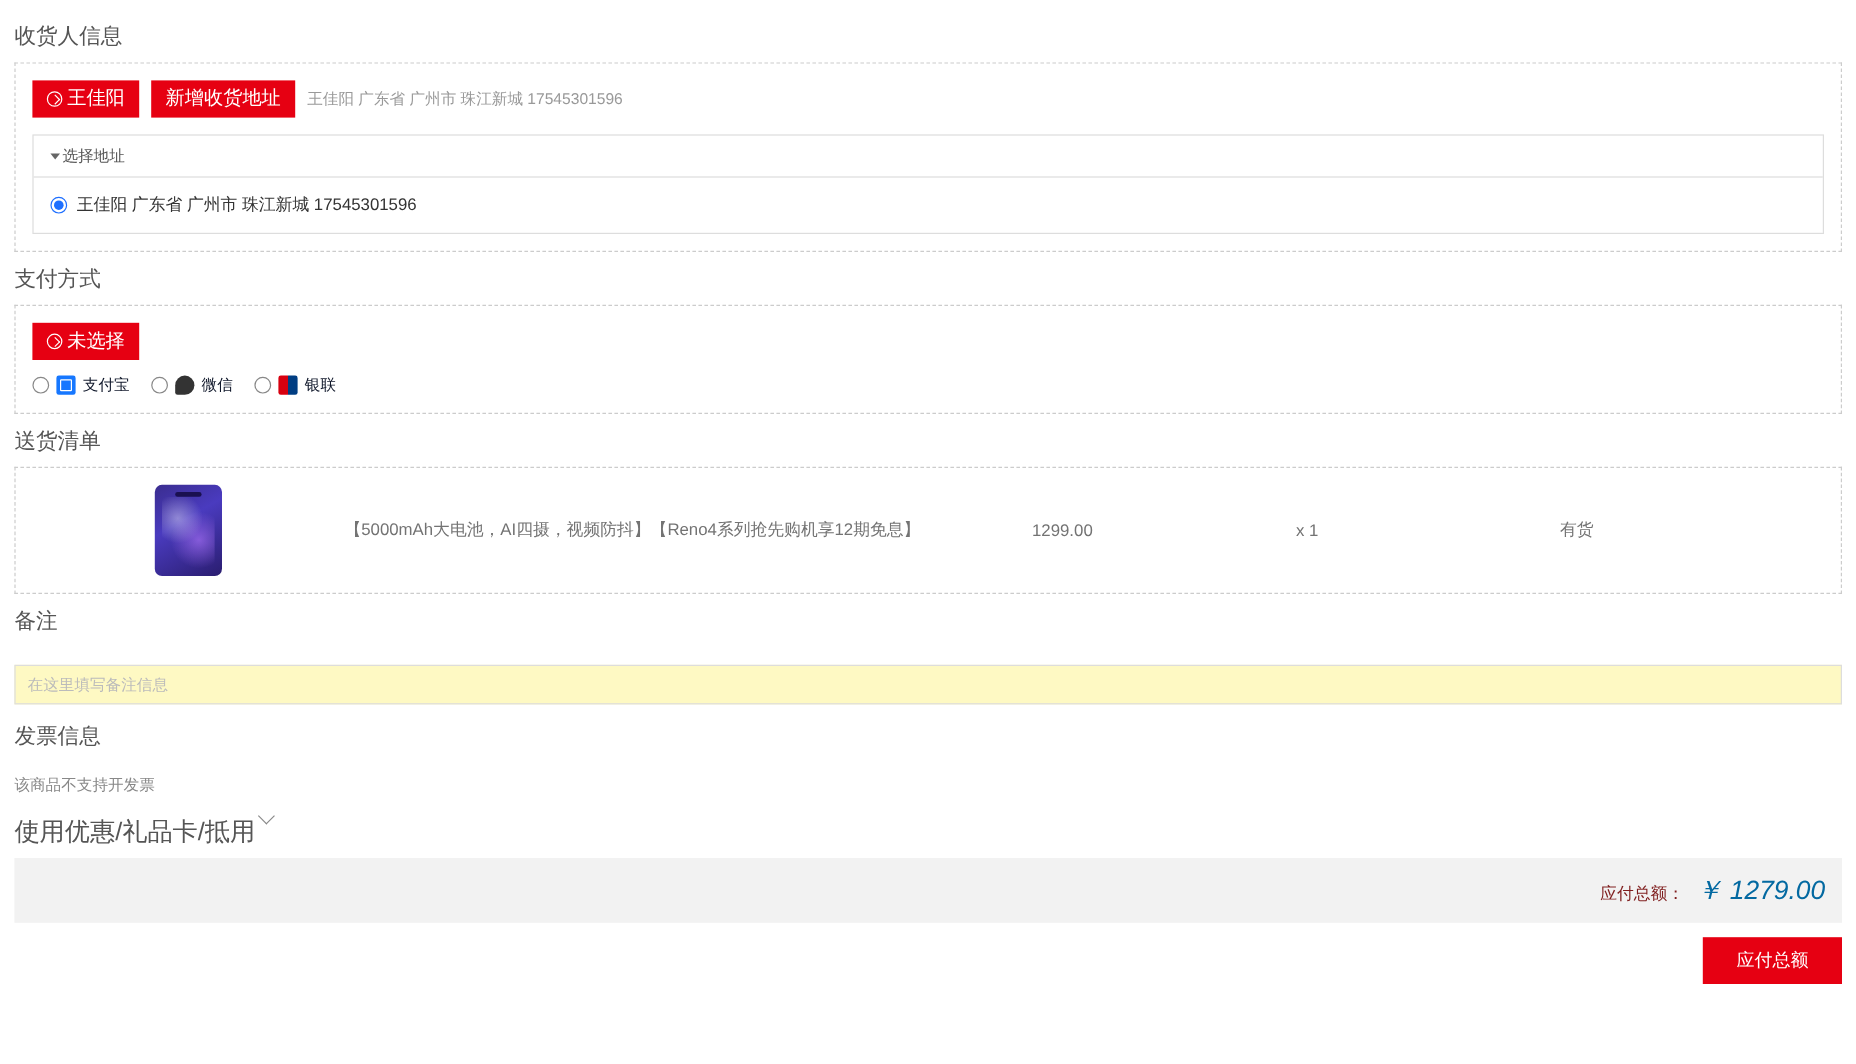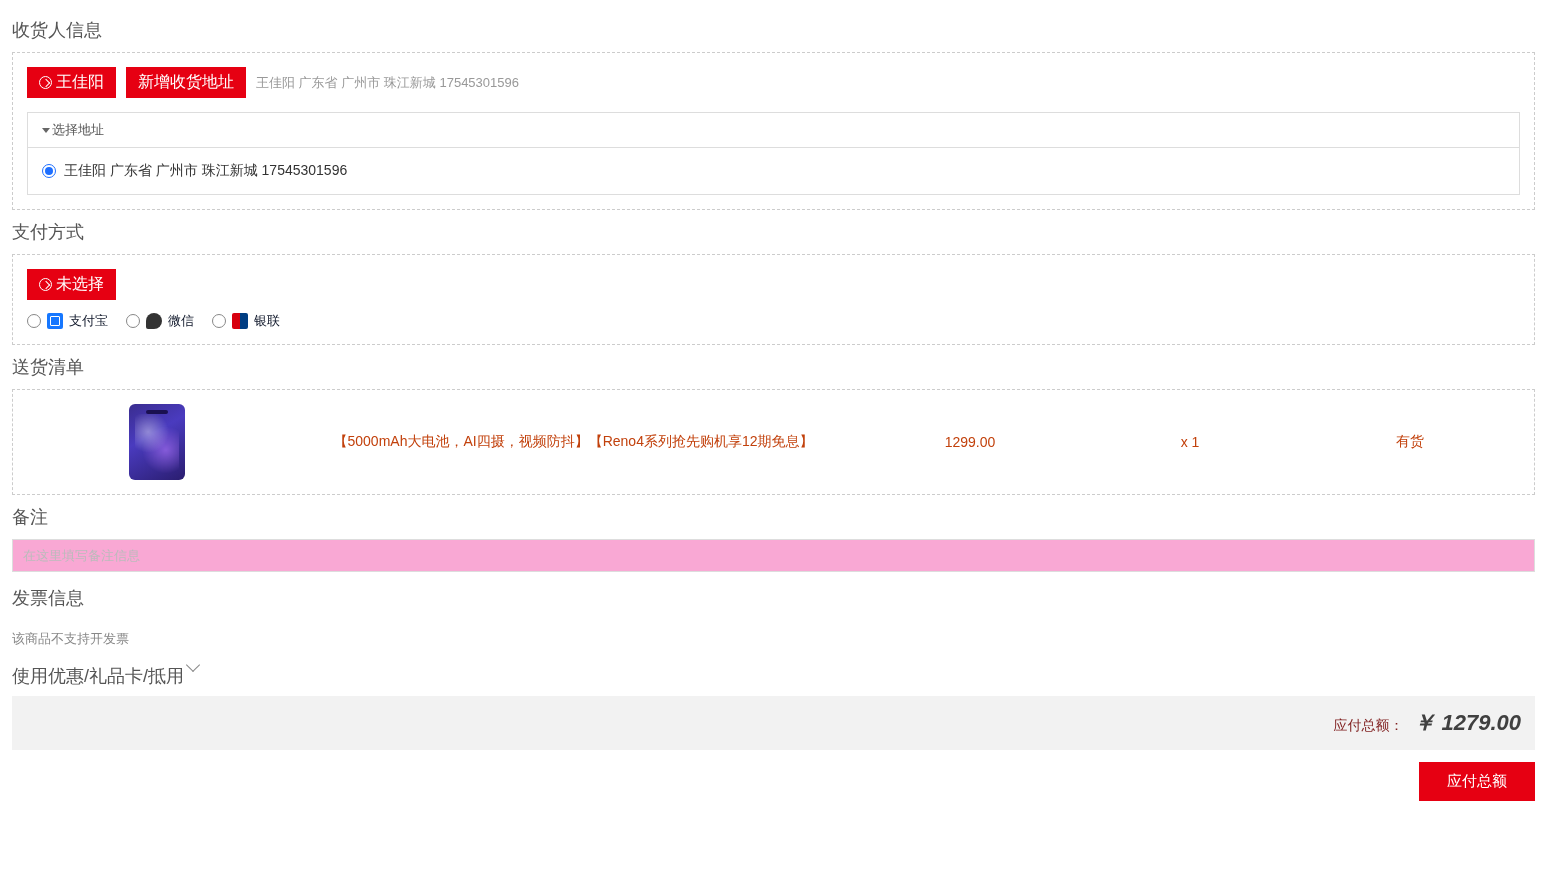--- a/index.html
+++ b/index.html
@@ -85,37 +85,37 @@
 .product-img::before{
   content:"";position:absolute;top:6px;left:50%;transform:translateX(-50%);
   width:22px;height:4px;background:#1a1050;border-radius:2px;
 }
 .product-img::after{
   content:"";position:absolute;inset:10px 6px 6px 6px;
   background:radial-gradient(circle at 30% 30%, rgba(255,255,255,.4), transparent 40%),
              radial-gradient(circle at 70% 60%, rgba(180,120,255,.6), transparent 50%);
   border-radius:4px;
 }
-.center{ text-align:center; color:#c2410c;}
+.center{ text-align:left; color:#737373;}
 .remark-input {
-  width: 100%; border:1px solid #ddd; background:#f9a8d4;
-  padding:8px 10px; color:#333; font-size:13px;
+  width: 100%; border:1px solid #ddd; background:#fef9c3;
+  padding:8px 10px; color:#333; font-size:13px;margin-top:15px;
 }
 .remark-input::placeholder{ color:#bbb; }
 .invoice-note{ color:#888; font-size:13px; margin-top:20px;}
-.coupon-title{ font-size:18px; color:#555; display:flex; align-items:flex-start; gap:4px; cursor:pointer;}
+.coupon-title{ font-size:21px; color:#555; display:flex; align-items:flex-start; gap:4px; cursor:pointer;}
 .chevron{ width:10px;height:10px; display:inline-block; transform:rotate(45deg);
   border-right:1.5px solid #888; border-bottom:1.5px solid #888; margin-top:-4px;}
 .totals{ text-align:right; font-style:italic; color:#777; font-size:13px; margin-top:8px; line-height:1.6;}
 .totals .red{ color:#e60012; font-style:normal; margin-right:4px;}
 .footer-bar{
   background:#f2f2f2; padding:12px 14px; text-align:right; margin-top:6px;
 }
 .footer-bar .big-price{
-  color:#404040; font-size:22px; font-weight:bold; font-style:italic; margin-left:6px;
+  color:#0369a1; font-size:22px; font-weight:normal; font-style:italic; margin-left:6px;
 }
 .footer-bar .line{ color:#555; font-size:13px; margin-top:4px;}
 .footer-bar .label{ color:#7f1d1d;text-align:right;}
 .submit-row{ text-align:right; margin-top:12px;}
 .circle-icon{
   width:13px;height:13px;border:1.2px solid #fff;border-radius:50%;display:inline-block;
   position:relative;
 }
 .circle-icon::after{content:"";position:absolute;width:5px;height:5px;
   border-right:1.2px solid #fff;border-bottom:1.2px solid #fff;

